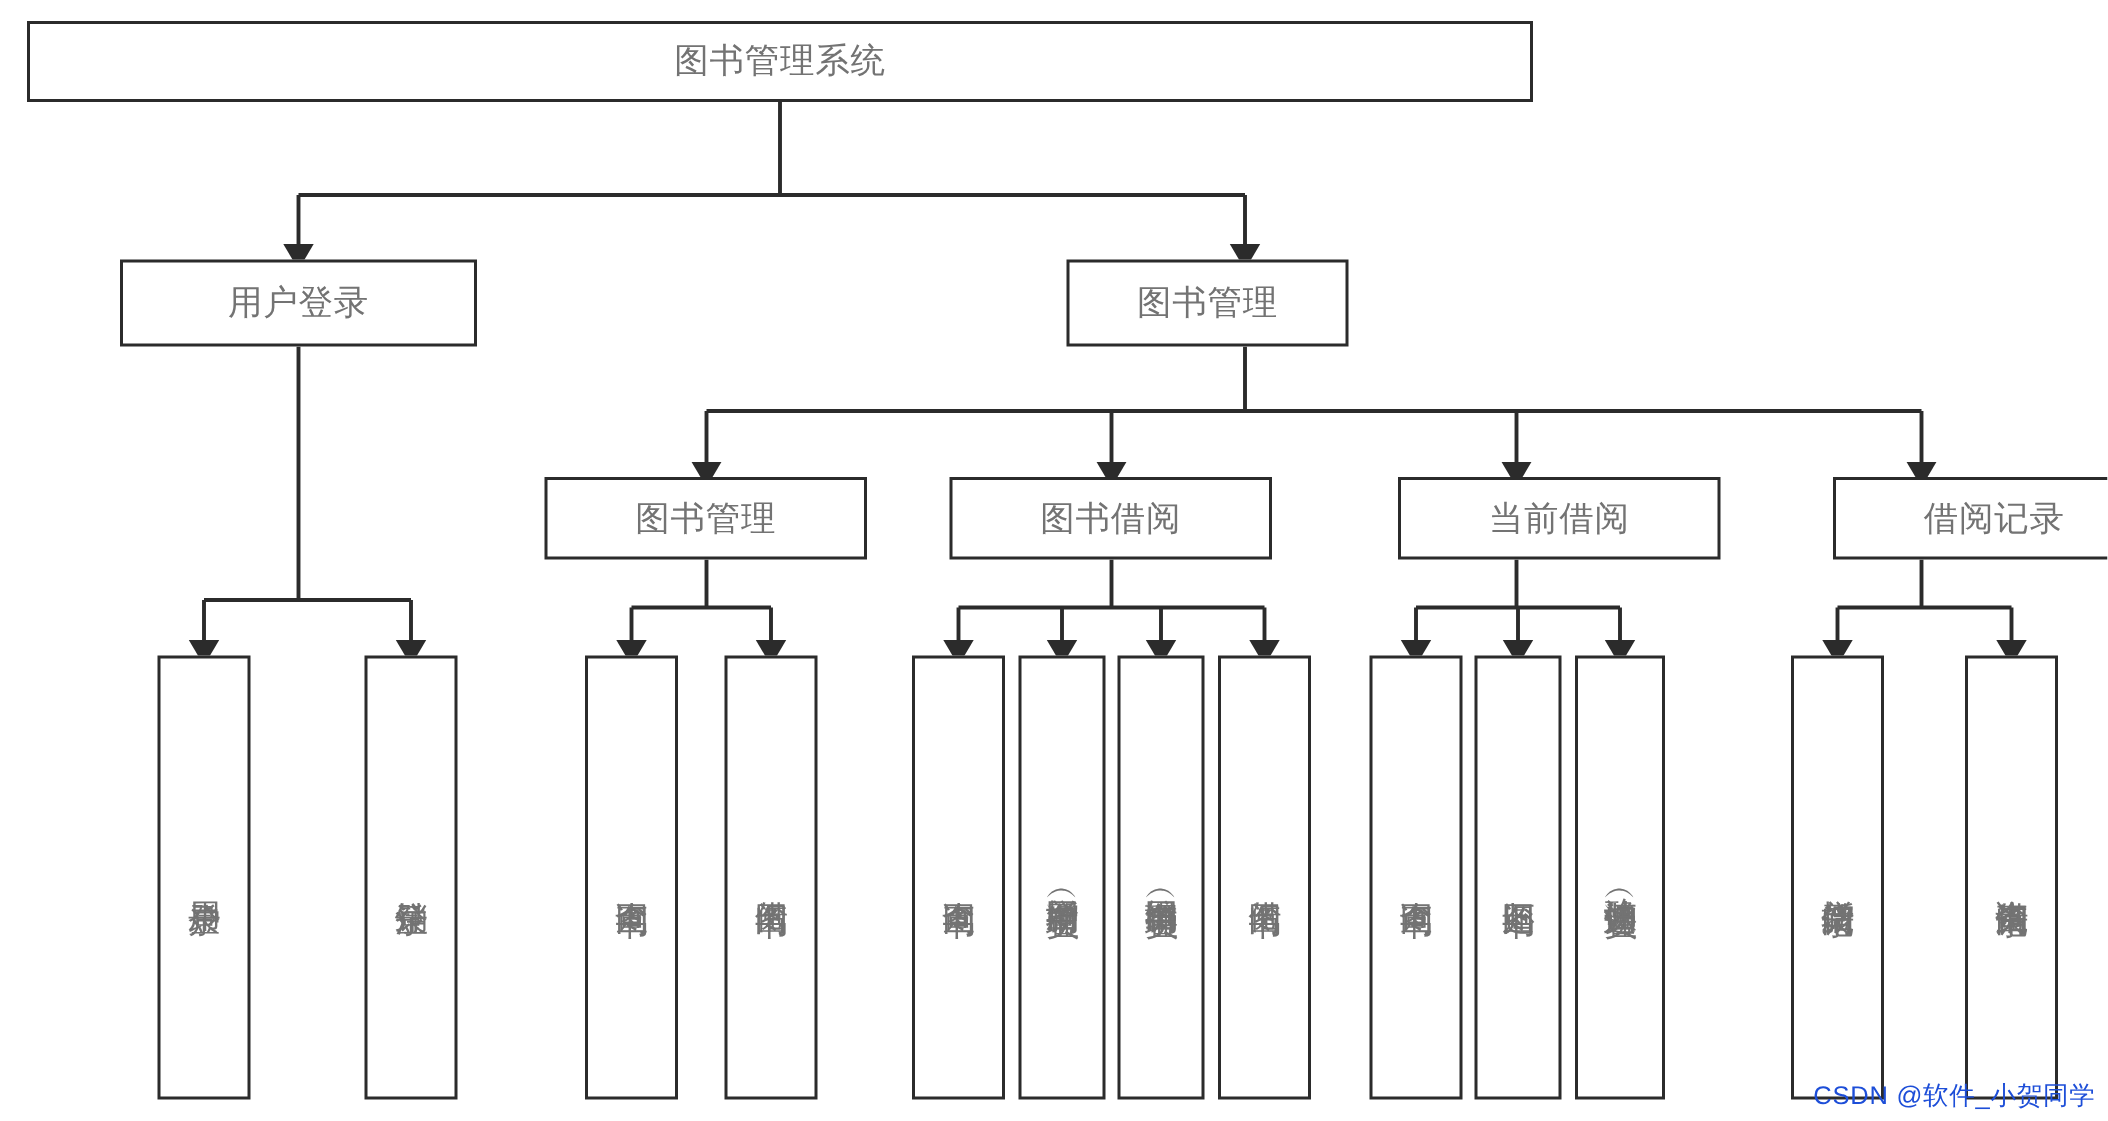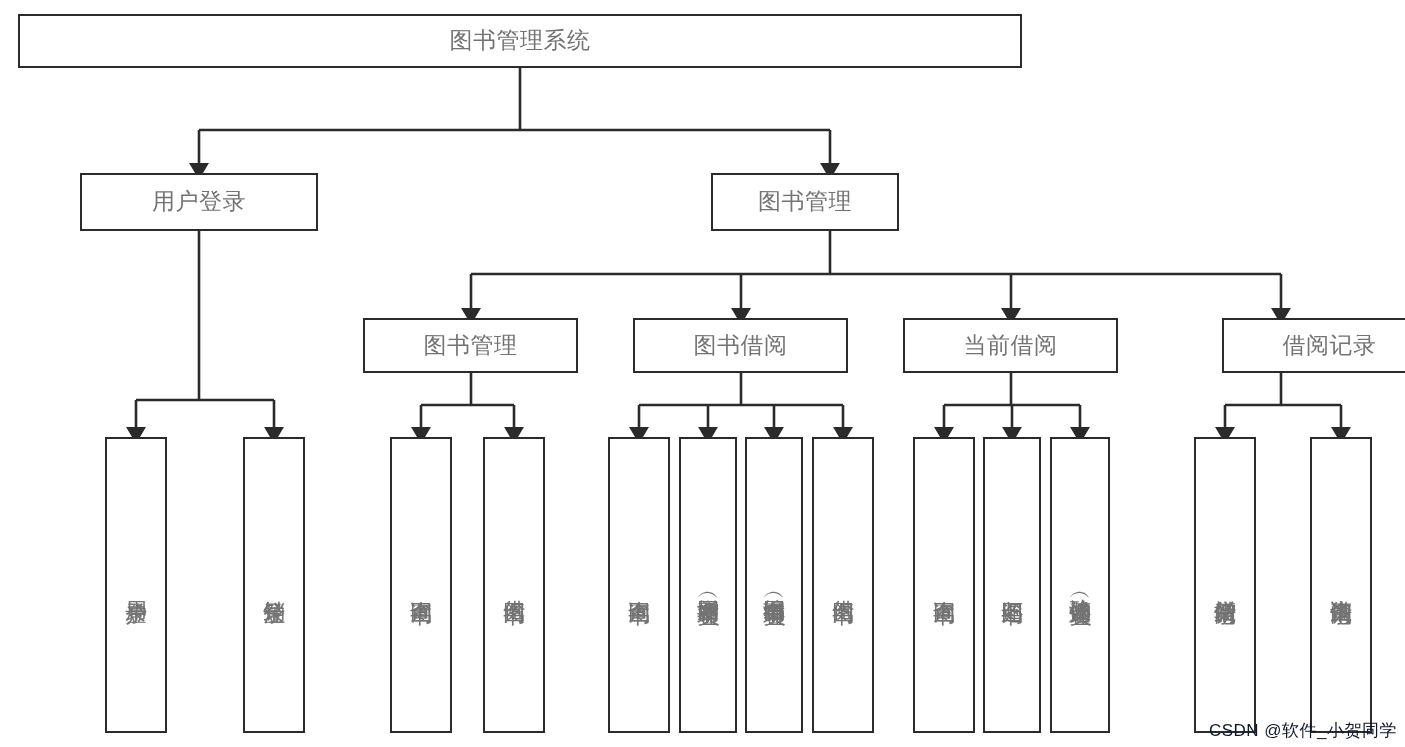--- a/index.html
+++ b/index.html
@@ -59,21 +59,21 @@
     line-height: 1.12;
     letter-spacing: 1px;
     white-space: nowrap;
     max-height: 100%;
   }
   #watermark {
     position: absolute;
     right: 8px;
     bottom: 5px;
     font-size: 17px;
-    color: #0f172a;
+    color: #1d4ed8;
     letter-spacing: 0.5px;
     white-space: nowrap;
     user-select: none;
   }
 </style>
 </head>
 <body>
 
 <div id="canvas">
 
@@ -129,21 +129,21 @@
       </div>
       <div class="node horiz" style="left: 711px; top: 173px; width: 188px; height: 58px;">
         <span class="label">图书管理</span>
       </div>
       <div class="node horiz" style="left: 363px; top: 318px; width: 215px; height: 55px;">
         <span class="label">图书管理</span>
       </div>
       <div class="node horiz" style="left: 633px; top: 318px; width: 215px; height: 55px; justify-content: center;">
         <span class="label">图书借阅</span>
       </div>
-      <div class="node horiz" style="left: 903px; top: 318px; width: 215px; height: 55px;">
+      <div class="node horiz" style="left: 932px; top: 318px; width: 215px; height: 55px;">
         <span class="label">当前借阅</span>
       </div>
       <div class="node horiz" style="left: 1222px; top: 318px; width: 215px; height: 55px;">
         <span class="label">借阅记录</span>
       </div>
       <div class="node vert" style="left: 105px; top: 437px; width: 62px; height: 296px;">
         <span class="label">用户登录</span>
       </div>
       <div class="node vert" style="left: 243px; top: 437px; width: 62px; height: 296px;">
         <span class="label">注销登录</span>

